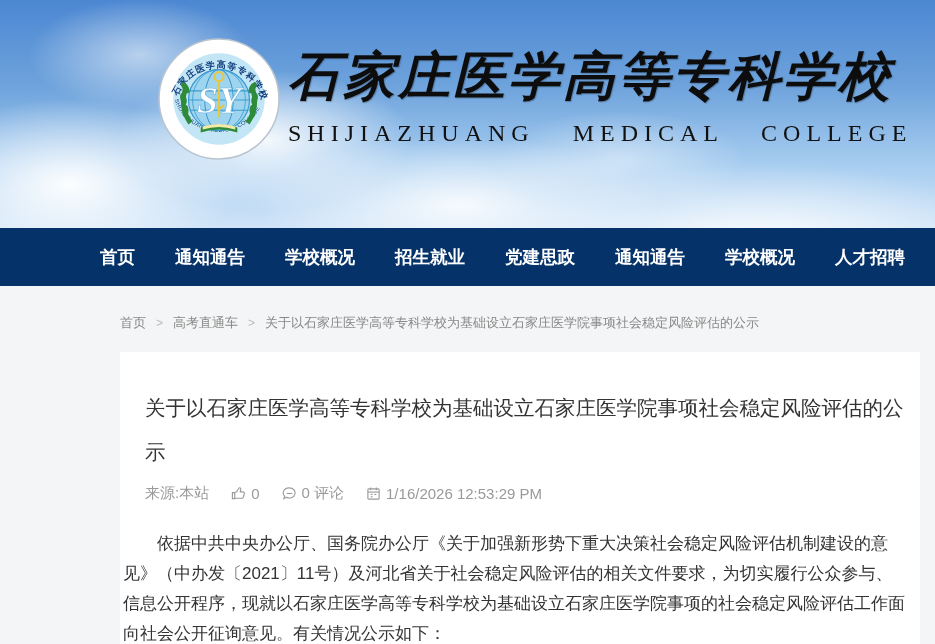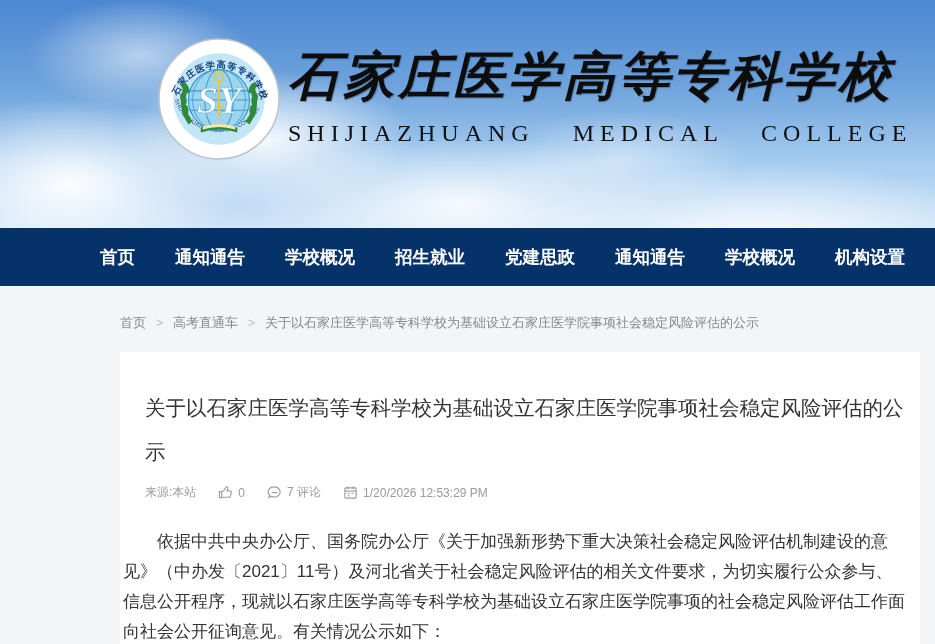--- a/index.html
+++ b/index.html
@@ -56,21 +56,21 @@
     position:absolute; left:120px; top:66px; width:800px; height:292px;
     background:#ffffff;
   }
   .article-title {
     padding:34px 8px 0 25px;
     font-size:20.5px; color:#333; line-height:44px; font-weight:400;
   }
   .meta {
     margin:10px 0 0 25px;
     display:flex; align-items:center; gap:22px;
-    font-size:12px; color:#9a9a9a;
+    font-size:15px; color:#9a9a9a;
   }
   .meta-item { display:flex; align-items:center; gap:5px; }
   .meta-icon { width:15px; height:15px; display:inline-block; }
   .article-body {
     margin:26px 12px 0 3px; width:785px;
     font-size:17px; color:#333; line-height:30px;
     text-indent:2em;
   }
   .watermark {
     position:absolute; right:28px; top:303px;
@@ -134,21 +134,21 @@
 </div>
 
 <div class="nav">
   <div class="nav-item">首页</div>
   <div class="nav-item">通知通告</div>
   <div class="nav-item">学校概况</div>
   <div class="nav-item">招生就业</div>
   <div class="nav-item">党建思政</div>
   <div class="nav-item">通知通告</div>
   <div class="nav-item">学校概况</div>
-  <div class="nav-item">机构设置</div>
+  <div class="nav-item">人才招聘</div>
 </div>
 
 <div class="main">
 
   <div class="breadcrumb">
     <span class="crumb">首页</span>
     <span class="crumb-sep">&gt;</span>
     <span class="crumb">高考直通车</span>
     <span class="crumb-sep">&gt;</span>
     <span class="crumb">关于以石家庄医学高等专科学校为基础设立石家庄医学院事项社会稳定风险评估的公示</span>
@@ -165,33 +165,33 @@
           <path d="M1.5,7 h2.5 v6.5 h-2.5 z M4,13 h7.5 c1,0 1.6,-0.6 1.8,-1.5 l0.9,-3.5 c0.2,-1 -0.4,-1.7 -1.4,-1.7 h-3 l0.6,-2.8 c0.2,-1 -0.3,-1.7 -1.2,-1.7 c-0.5,0 -0.8,0.3 -1,0.8 L6,6.2 L4,7"></path>
         </svg>
         <span>0</span>
       </span>
 
       <span class="meta-item">
         <svg class="meta-icon" viewBox="0 0 16 16" fill="none" stroke="#9a9a9a" stroke-width="1.2">
           <path d="M8,2 a6,5.4 0 1 1 -3.2,10 L2,13.5 l0.8,-2.6 A6,5.4 0 0 1 8,2 z"></path>
           <line x1="5" y1="8" x2="11" y2="8"></line>
         </svg>
-        <span>7 评论</span>
+        <span>0 评论</span>
       </span>
 
       <span class="meta-item">
         <svg class="meta-icon" viewBox="0 0 16 16" fill="none" stroke="#9a9a9a" stroke-width="1.2">
           <rect x="2" y="3" width="12" height="11" rx="1"></rect>
           <line x1="2" y1="6.5" x2="14" y2="6.5"></line>
           <line x1="5" y1="1.5" x2="5" y2="4.5"></line>
           <line x1="11" y1="1.5" x2="11" y2="4.5"></line>
           <line x1="5" y1="9" x2="7" y2="9"></line>
           <line x1="9" y1="9" x2="11" y2="9"></line>
           <line x1="5" y1="11.5" x2="7" y2="11.5"></line>
         </svg>
-        <span>1/20/2026 12:53:29 PM</span>
+        <span>1/16/2026 12:53:29 PM</span>
       </span>
     </div>
 
     <div class="article-body">依据中共中央办公厅、国务院办公厅《关于加强新形势下重大决策社会稳定风险评估机制建设的意见》（中办发〔2021〕11号）及河北省关于社会稳定风险评估的相关文件要求，为切实履行公众参与、信息公开程序，现就以石家庄医学高等专科学校为基础设立石家庄医学院事项的社会稳定风险评估工作面向社会公开征询意见。有关情况公示如下：</div>
   </div>
 
 </div>
 
 </body></html>

